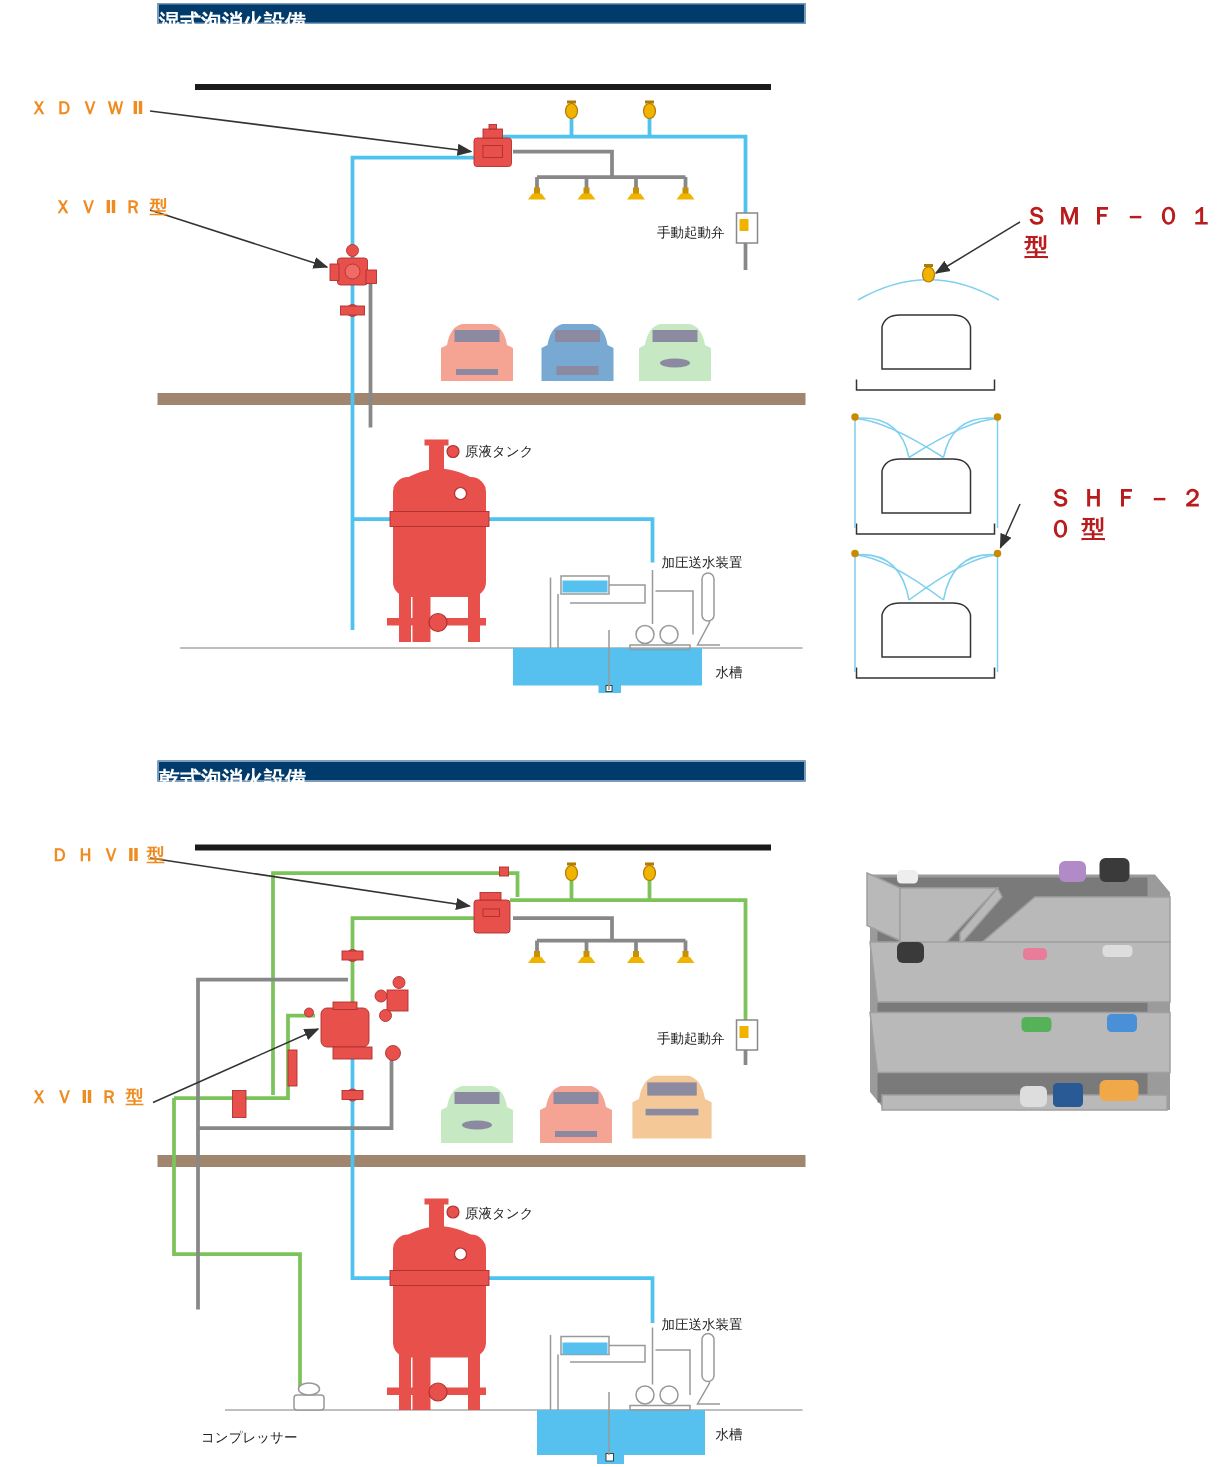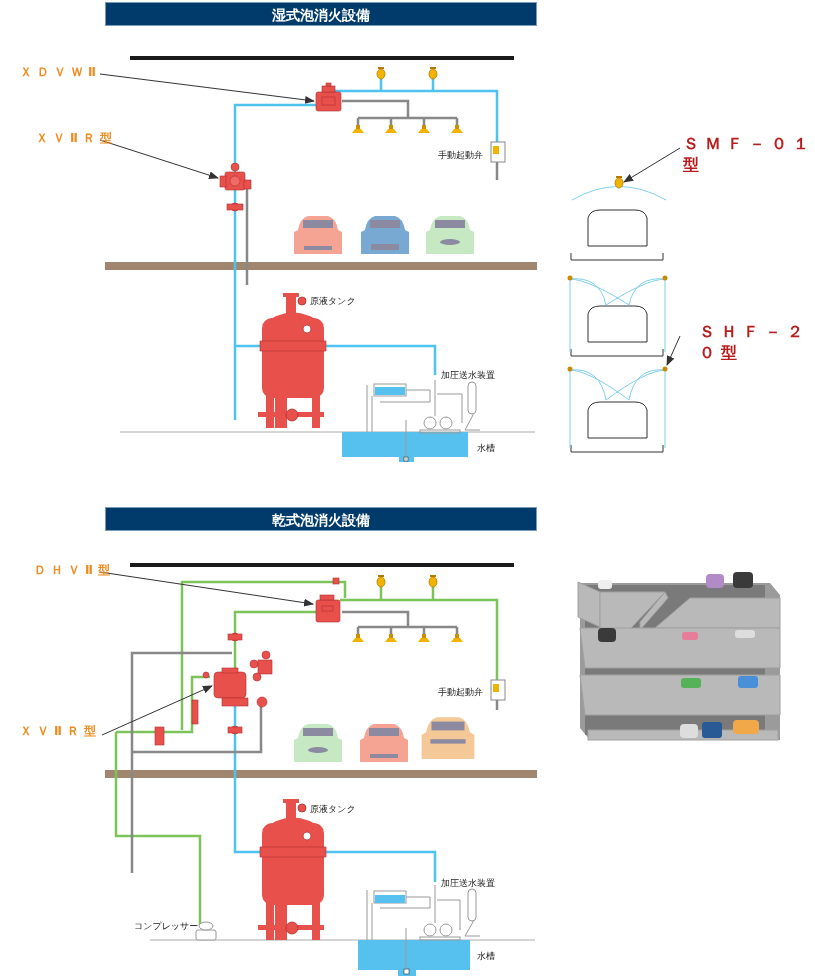--- a/index.html
+++ b/index.html
@@ -1,17 +1,17 @@
 <!DOCTYPE html>
 <html><head>
 <meta charset="utf-8">
 <style>
   html,body{margin:0;padding:0;background:#fff;}
   body{width:815px;height:978px;position:relative;overflow:hidden;font-family:"DejaVu Sans",sans-serif;}
-  .banner{position:absolute;left:105px;width:432px;height:24px;background:#003b6b;color:#fff;font-size:14px;font-weight:bold;text-align:center;line-height:25px;border:1px solid #7a9bbd;box-sizing:border-box;}
+  .banner{position:absolute;left:105px;width:432px;height:14px;background:#003b6b;color:#fff;font-size:14px;font-weight:bold;line-height:25px;border:1px solid #7a9bbd;box-sizing:border-box;}
   .lbl-orange{position:absolute;color:#ef8b1f;font-weight:bold;font-size:12px;letter-spacing:5px;font-family:"DejaVu Sans",sans-serif;}
   .lbl-blue{position:absolute;color:#b91c1c;font-weight:bold;font-size:16px;letter-spacing:6px;font-family:"DejaVu Sans",sans-serif;}
   .small{position:absolute;font-size:9px;color:#222;font-family:Liberation Mono, monospace;white-space:nowrap;}
   svg.full{position:absolute;left:0;top:0;}
 </style>
 </head>
 <body>
 
 <div class="banner" style="top:2px;">湿式泡消火設備</div>
 <div class="banner" style="top:507px;">乾式泡消火設備</div>
@@ -324,13 +324,13 @@
 
 <div class="lbl-blue" style="left:683px;top:134px;">ＳＭＦ－０１型</div>
 <div class="lbl-blue" style="left:683px;top:322px;margin-left:16px;">ＳＨＦ－２０型</div>
 
 <div class="lbl-orange" style="left:34px;top:562px;">ＤＨＶⅡ型</div>
 <div class="lbl-orange" style="left:20px;top:723px;">ＸＶⅡＲ型</div>
 <div class="small" style="left:438px;top:686px;">手動起動弁</div>
 <div class="small" style="left:310px;top:803px;">原液タンク</div>
 <div class="small" style="left:441px;top:877px;">加圧送水装置</div>
 <div class="small" style="left:477px;top:950px;">水槽</div>
-<div class="small" style="left:134px;top:920px;">コンプレッサー</div>
+<div class="small" style="left:134px;top:952px;">コンプレッサー</div>
 
 </body></html>

